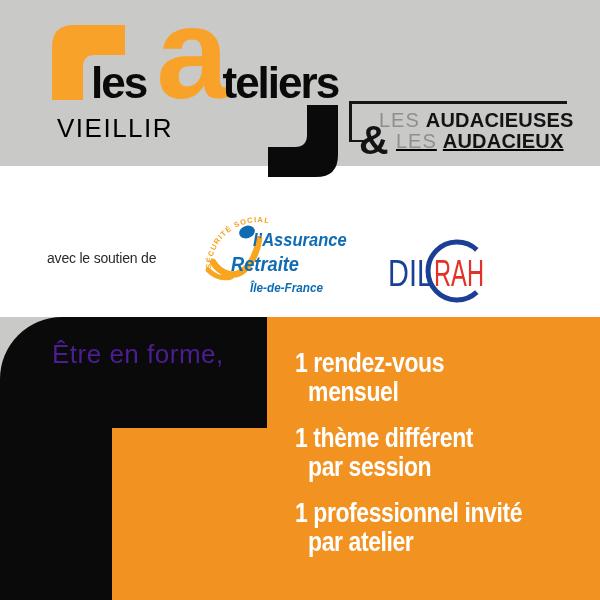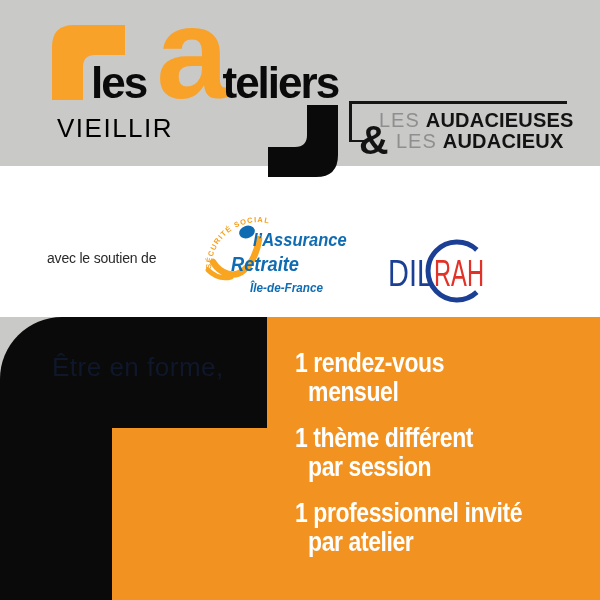--- a/index.html
+++ b/index.html
@@ -22,42 +22,42 @@
   .tagline{position:absolute;left:57px;top:112px;color:#000000;
     font-size:26px;line-height:33px;font-weight:400;letter-spacing:1.5px;}
   .frame{position:absolute;background:#151515;}
   .frame-top{left:349px;top:101px;width:218px;height:2.5px;}
   .frame-left{left:349px;top:101px;width:2.5px;height:41px;}
   .frame-stub{left:349px;top:139.5px;width:15px;height:2.5px;}
   .club-line{position:absolute;white-space:nowrap;font-size:20px;line-height:21px;}
   .club-line .pre{color:#8F8F8F;font-weight:400;letter-spacing:1px;margin-right:6px;}
   .club-line .bold{color:#131313;font-weight:700;letter-spacing:0.2px;}
   .club-1{left:379px;top:110px;}
-  .club-2{left:396px;top:131px;}
+  .club-2{left:396px;top:131px;text-decoration:underline;}
   .club-amp{position:absolute;left:359px;top:122px;font-size:41px;line-height:36px;
     font-weight:700;color:#131313;}
   
   .mid{position:absolute;left:0;top:202px;width:600px;height:115px;background:#ffffff;}
   .support-label{position:absolute;left:47px;top:48px;font-size:14px;color:#2A2A2A;
     letter-spacing:-0.2px;}
   .ar-logo{position:absolute;left:203px;top:13px;width:150px;height:95px;background:#ffffff;}
   .ar-figure{position:absolute;left:0;top:0;}
   .ar-text{position:absolute;color:#0F6CB2;font-style:italic;font-weight:700;
     transform:scaleX(0.87);transform-origin:0 0;white-space:nowrap;}
   .ar-t1{left:50px;top:14px;font-size:19px;line-height:22px;}
   .ar-t2{left:28px;top:37px;font-size:21px;line-height:24px;}
   .ar-t3{left:47px;top:65px;font-size:13.5px;line-height:16px;}
   .dilcrah{position:absolute;left:387px;top:32px;}
   
   .bottom{position:absolute;left:0;top:317px;width:600px;height:283px;background:#F19221;}
   .gray-patch{position:absolute;left:0;top:0;width:64px;height:72px;background:#C9C9C8;}
   .black-banner{position:absolute;left:0;top:0;width:267px;height:111px;background:#0A0A0A;
     border-top-left-radius:62px;}
   .black-column{position:absolute;left:0;top:110px;width:112px;height:173px;background:#0A0A0A;}
-  .headline{position:absolute;left:52px;top:35px;color:#0f172a;
+  .headline{position:absolute;left:52px;top:22px;color:#4c1d95;
     font-size:26px;line-height:31px;font-weight:400;letter-spacing:0.5px;white-space:nowrap;}
   .features{position:absolute;left:295px;top:31px;color:#ffffff;font-weight:700;
     font-size:28px;line-height:29px;letter-spacing:-0.5px;
     transform:scaleX(0.82);transform-origin:0 0;white-space:nowrap;}
   .feature-item{margin-bottom:17px;}
   .feature-item .l2{padding-left:16px;}
 </style>
 </head>
 <body>
 

